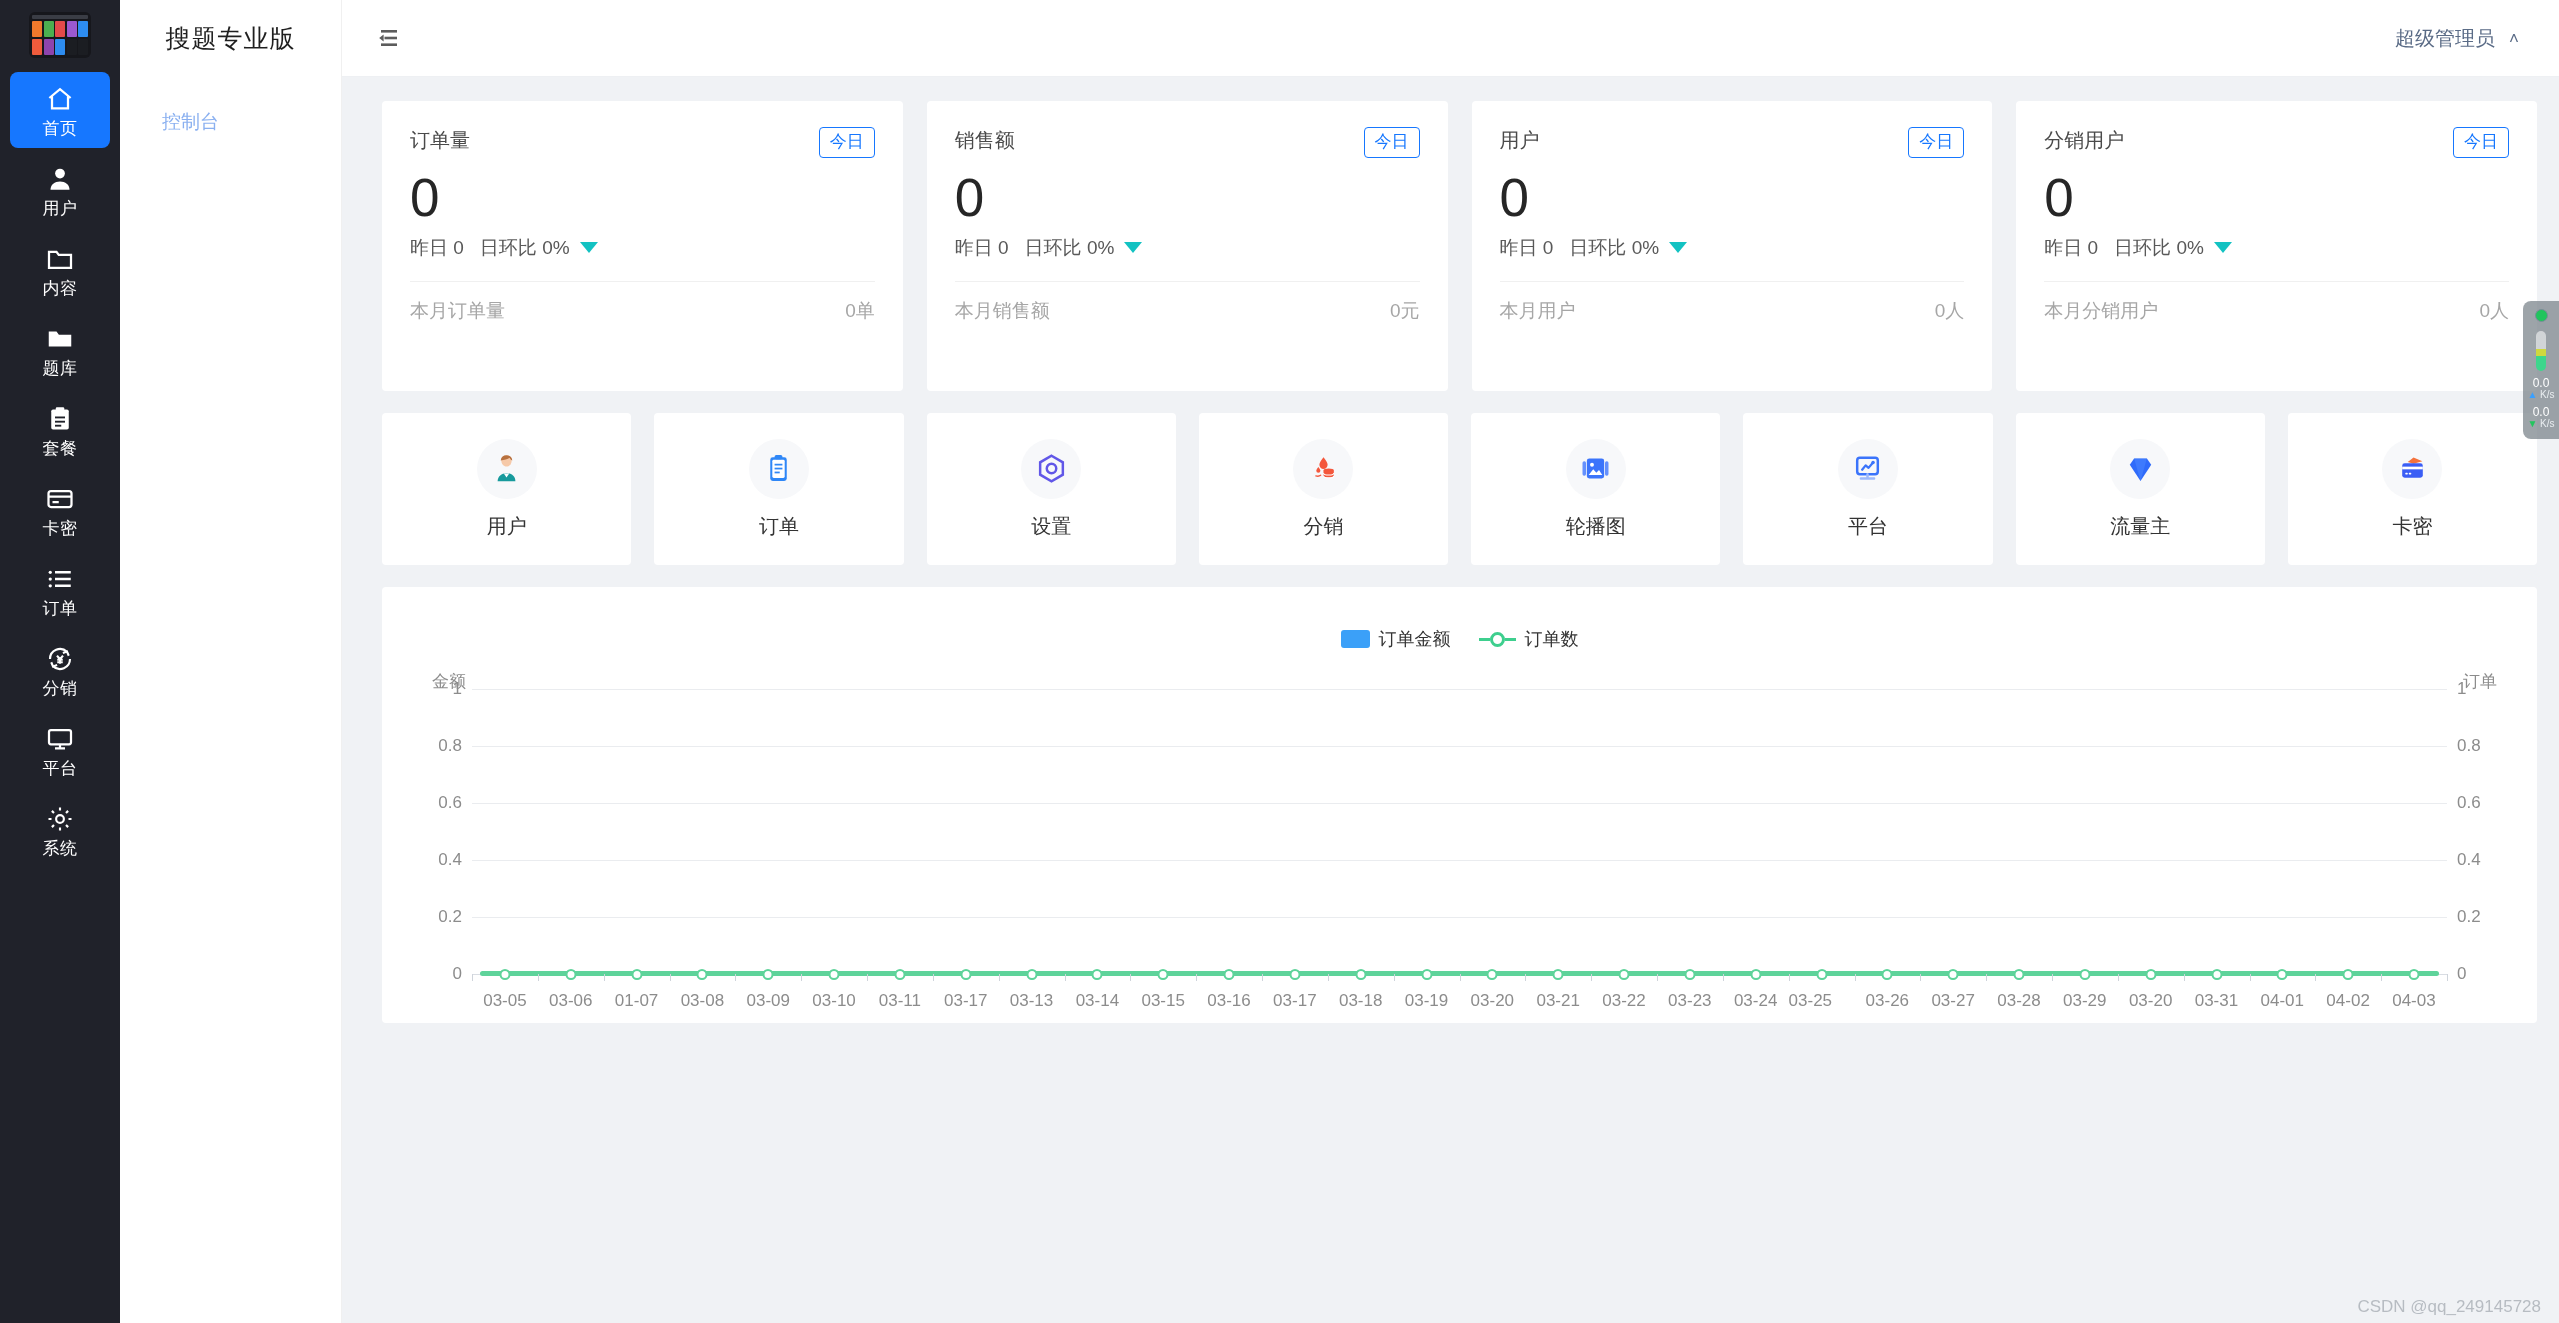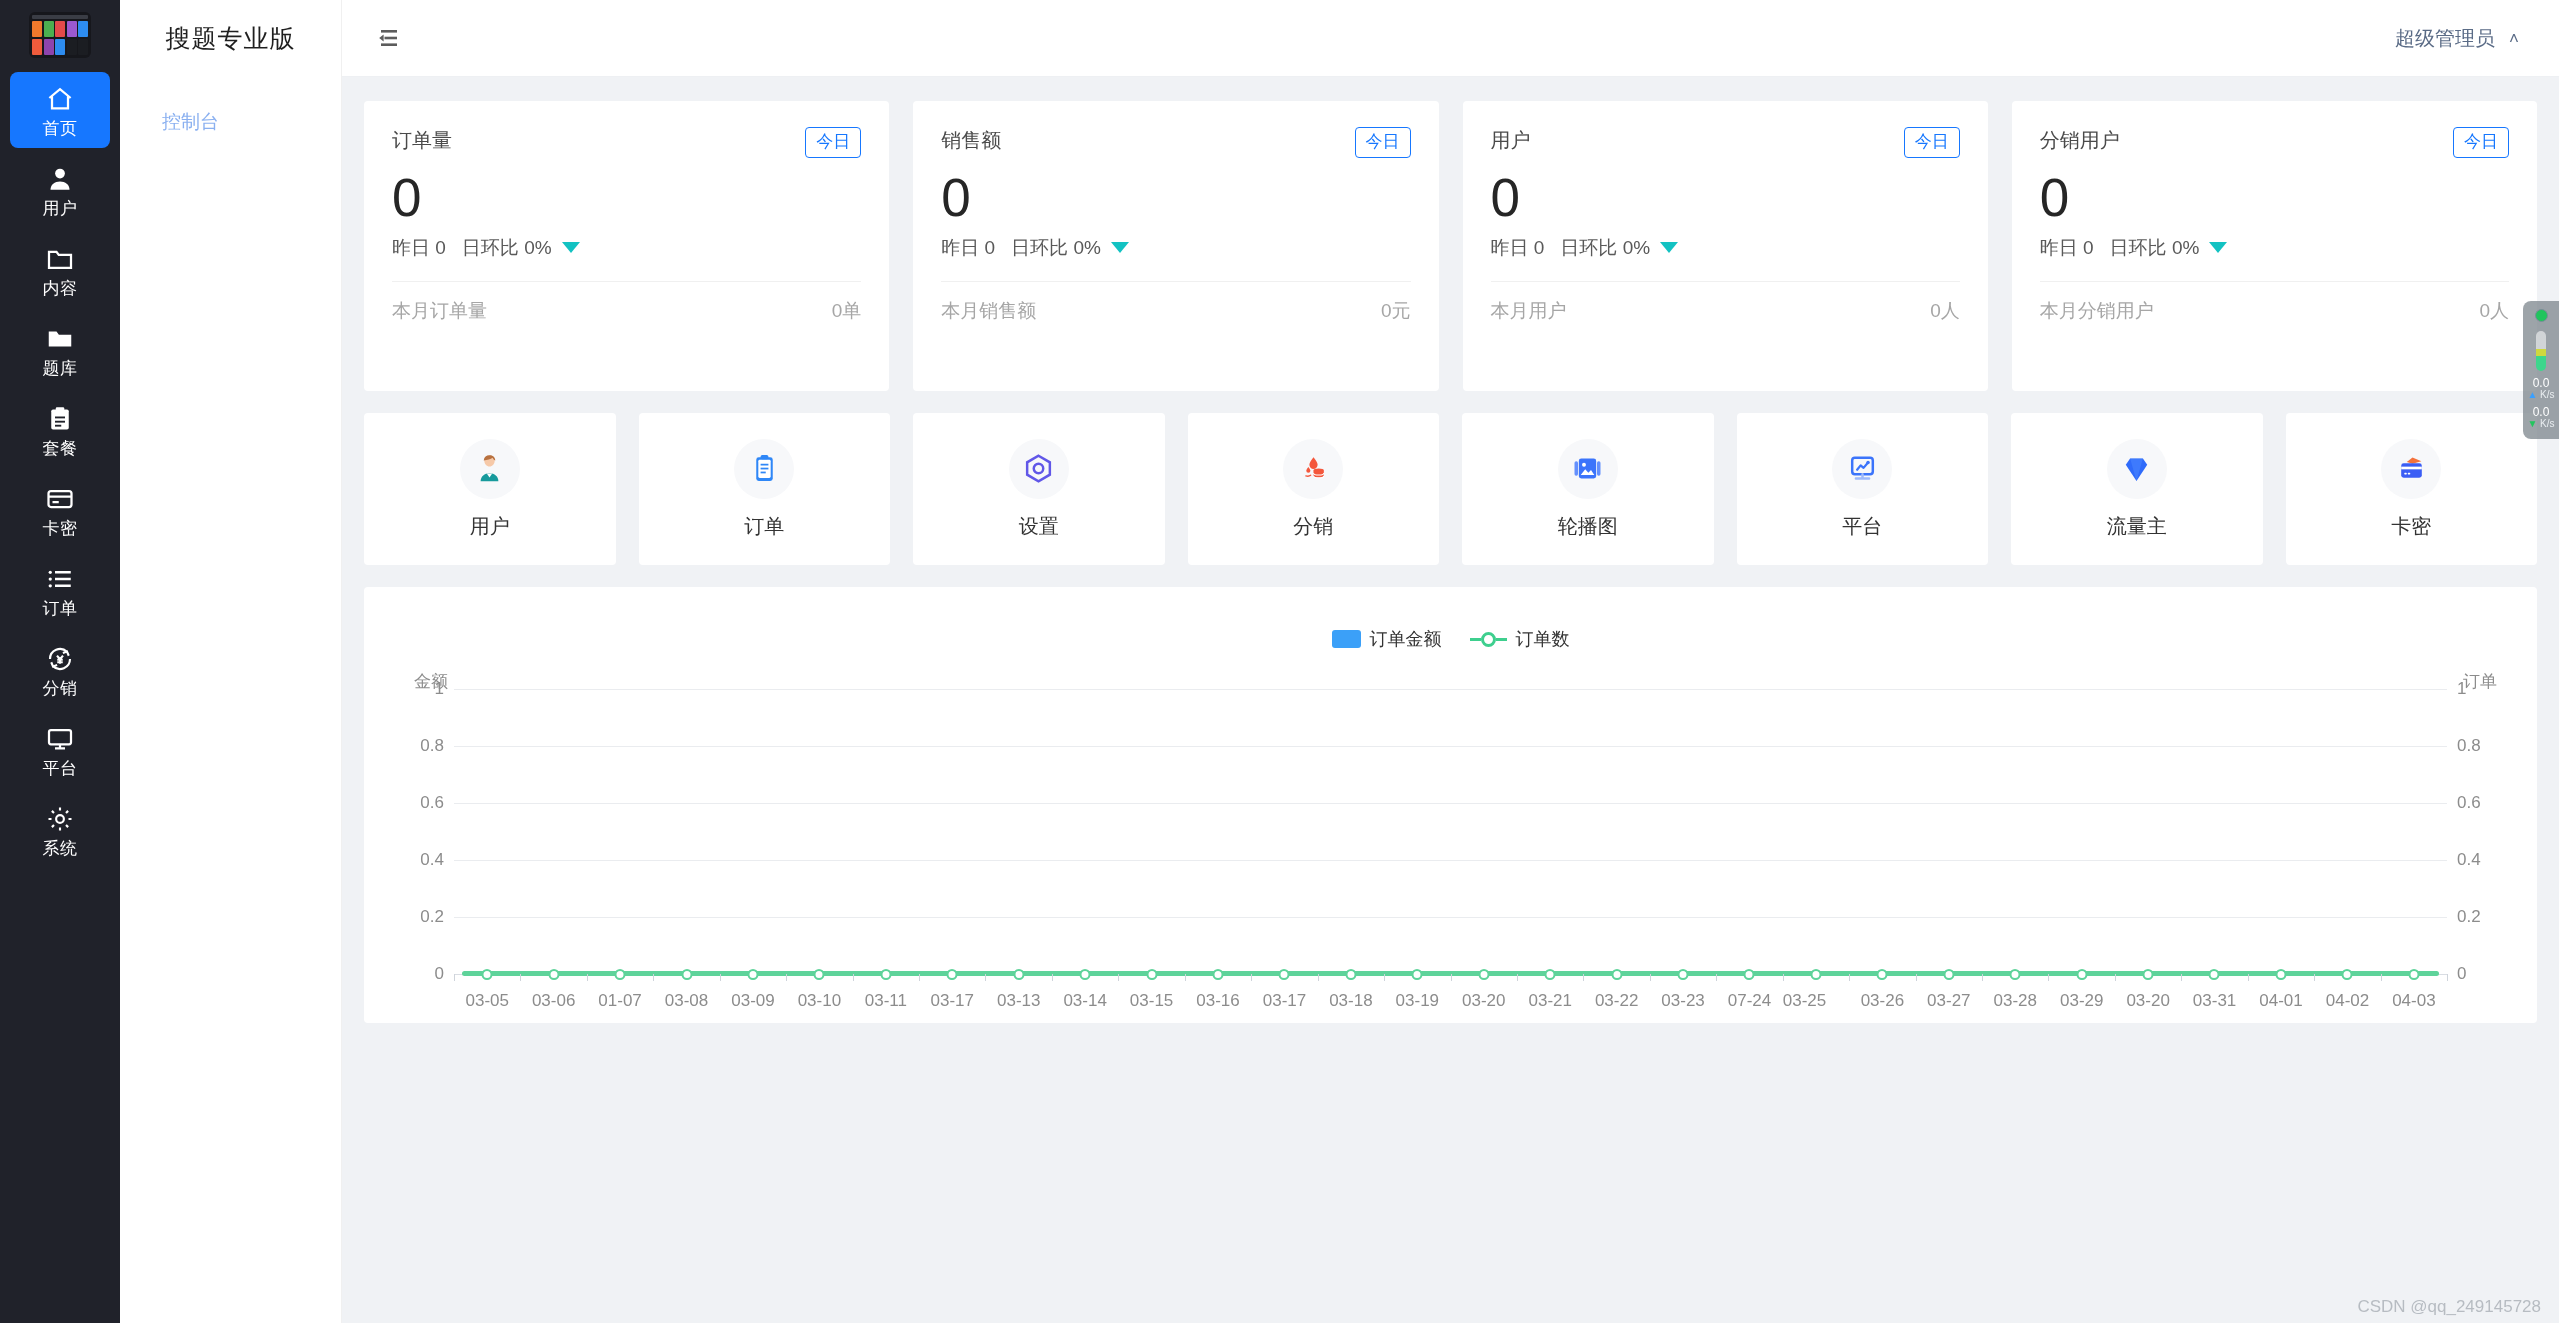--- a/index.html
+++ b/index.html
@@ -59,21 +59,21 @@
   .fold-btn {
     width: 40px; height: 40px; display: flex; align-items: center; justify-content: center;
     cursor: pointer;
   }
   .topbar-spacer { flex: 1 1 auto; }
   .user-box { display: flex; align-items: center; gap: 14px; cursor: pointer; }
   .user-name { font-size: 20px; color: #5a6b86; }
   .chev { color: #5a6b86; font-size: 17px; line-height: 1; }
 
   .content {
-    flex: 1 1 auto; background: #f0f2f5; padding: 24px 22px 0 22px;
+    flex: 1 1 auto; background: #f0f2f5; padding: 24px 22px 0 40px;
     overflow: hidden; position: relative;
   }
 
   
   .stat-row { display: flex; gap: 24px; }
   .stat-card {
     flex: 1 1 0; background: #fff; border-radius: 4px; padding: 26px 28px 20px 28px;
     min-width: 0; height: 290px;
   }
   .stat-head { display: flex; align-items: flex-start; justify-content: space-between; }
@@ -611,21 +611,21 @@
               <span class="xlabel" style="flex: 1 1 0px; text-align: center;">03-14</span>
               <span class="xlabel" style="flex: 1 1 0px; text-align: center;">03-15</span>
               <span class="xlabel" style="flex: 1 1 0px; text-align: center;">03-16</span>
               <span class="xlabel" style="flex: 1 1 0px; text-align: center;">03-17</span>
               <span class="xlabel" style="flex: 1 1 0px; text-align: center;">03-18</span>
               <span class="xlabel" style="flex: 1 1 0px; text-align: center;">03-19</span>
               <span class="xlabel" style="flex: 1 1 0px; text-align: center;">03-20</span>
               <span class="xlabel" style="flex: 1 1 0px; text-align: center;">03-21</span>
               <span class="xlabel" style="flex: 1 1 0px; text-align: center;">03-22</span>
               <span class="xlabel" style="flex: 1 1 0px; text-align: center;">03-23</span>
-              <span class="xlabel" style="flex: 1 1 0px; text-align: center;">07-24</span>
+              <span class="xlabel" style="flex: 1 1 0px; text-align: center;">03-24</span>
               <span class="xlabel" style="flex: 1 1 0px; ">03-25</span>
               <span class="xlabel" style="flex: 1 1 0px; text-align: center;">03-26</span>
               <span class="xlabel" style="flex: 1 1 0px; text-align: center;">03-27</span>
               <span class="xlabel" style="flex: 1 1 0px; text-align: center;">03-28</span>
               <span class="xlabel" style="flex: 1 1 0px; text-align: center;">03-29</span>
               <span class="xlabel" style="flex: 1 1 0px; text-align: center;">03-20</span>
               <span class="xlabel" style="flex: 1 1 0px; text-align: center;">03-31</span>
               <span class="xlabel" style="flex: 1 1 0px; text-align: center;">04-01</span>
               <span class="xlabel" style="flex: 1 1 0px; text-align: center;">04-02</span>
               <span class="xlabel" style="flex: 1 1 0px; text-align: center;">04-03</span>

